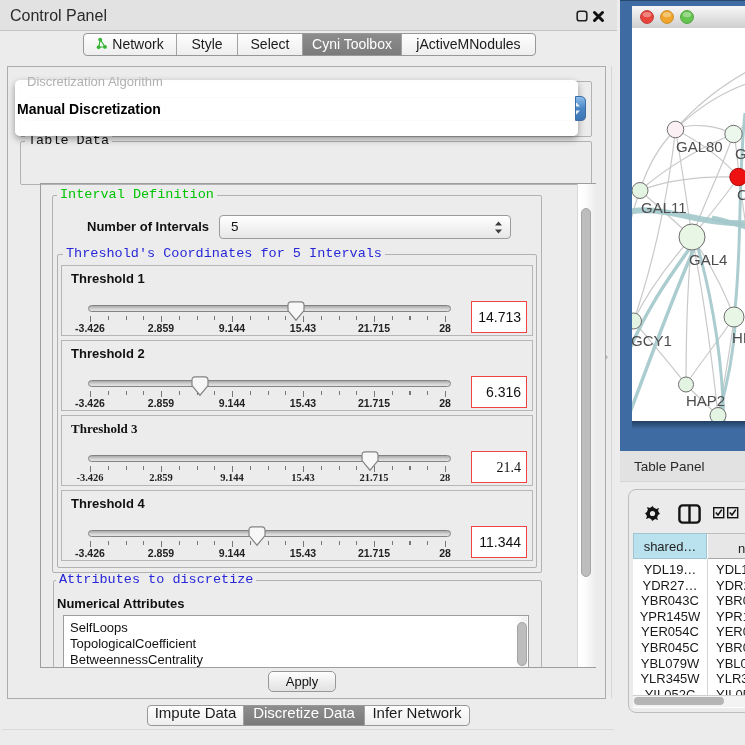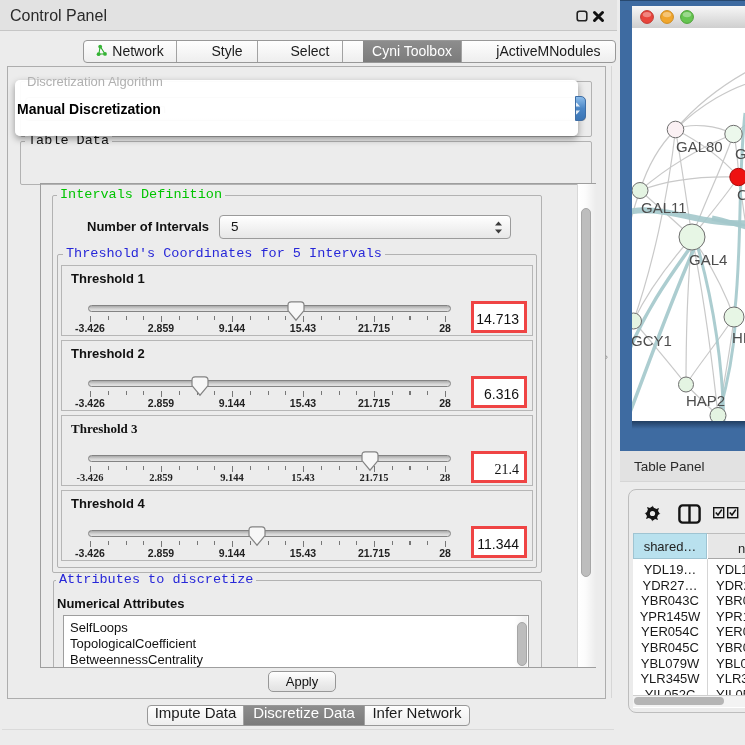--- a/index.html
+++ b/index.html
@@ -15,21 +15,21 @@
   .seg{position:absolute;display:flex;border:1px solid #989898;border-radius:4px;
     background:linear-gradient(#fefefe,#eeeeee);overflow:hidden;font-size:14px;color:#1b1b1b;}
   .seg .s{display:flex;align-items:center;justify-content:center;border-right:1px solid #a2a2a2;white-space:nowrap;padding-bottom:2px;}
   .seg .s:last-child{border-right:none;}
   .seg .sel{background:linear-gradient(#8d8d8d,#7b7b7b);color:#ffffff;}
   .thr{position:absolute;border:1px solid #b6b6b6;background:#ececec;width:470px;height:69px;}
   .thr .tt{position:absolute;left:9px;top:5px;font-weight:bold;font-size:13px;color:#111;}
   .thr .track{position:absolute;left:26px;top:39px;width:361px;height:5px;border:1px solid #838383;
     border-radius:4px;background:linear-gradient(#a9a9a9,#d6d6d6 60%,#e3e3e3);}
   .thr .vbox{position:absolute;left:409px;top:35px;width:56px;height:32px;background:#ffffff;
-    border:3px solid #ef4444;font-size:14px;color:#111;text-align:right;line-height:31px;padding-right:5px;box-sizing:border-box;}
+    border:1px solid #ef4444;font-size:14px;color:#111;text-align:right;line-height:31px;padding-right:5px;box-sizing:border-box;}
   .thr .ticks1{position:absolute;left:28px;top:50px;width:357px;height:4px;
     background:repeating-linear-gradient(to right,#777 0 1px,transparent 1px 17.75px);}
   .thr .ticks2{position:absolute;left:28px;top:50px;width:357px;height:6px;
     background:repeating-linear-gradient(to right,#777 0 1px,transparent 1px 71px);}
   .thr .tl{position:absolute;top:56px;width:60px;text-align:center;font-size:10.5px;font-weight:bold;color:#222;}
   .thumb{position:absolute;width:18px;height:21px;}
   .liteblue{color:#2727d8;}
   .litegreen{color:#00c400;}
 </style>
 </head>
@@ -42,21 +42,21 @@
   <div class="abs" style="left:10px;top:0;height:30px;line-height:31px;font-size:16px;color:#2a2a2a;">Control Panel</div>
   <svg class="abs" style="left:576px;top:10px;" width="12" height="12" viewBox="0 0 12 12">
     <rect x="1.2" y="1.2" width="9.6" height="9.6" rx="2.4" fill="none" stroke="#222" stroke-width="1.6"></rect>
   </svg>
   <svg class="abs" style="left:592px;top:10px;" width="13" height="13" viewBox="0 0 13 13">
     <path d="M2.5,2.5 L10.5,10.5 M10.5,2.5 L2.5,10.5" stroke="#111" stroke-width="3" stroke-linecap="round"></path>
   </svg>
 
   <div class="abs" style="left:7px;top:66px;width:597px;height:631px;border:1px solid #adadad;"></div>
 
-  <div class="seg" style="left:83px;top:40px;height:21px;gap:20px;">
+  <div class="seg" style="left:83px;top:33px;height:21px;">
     <div class="s" style="width:92px;"><svg width="12" height="13" viewBox="0 0 12 13" style="margin-right:4px;">
       <path d="M4,3.2 L3,9.5 M4.8,3.4 L8.6,9.3 M3.2,10 L8,10" stroke="#2fae2f" stroke-width="1.1" fill="none"></path>
       <circle cx="4.2" cy="2.6" r="1.9" fill="#35b335"></circle>
           <circle cx="2.6" cy="10.2" r="1.9" fill="#35b335"></circle>
           <circle cx="9.0" cy="9.9" r="1.9" fill="#35b335"></circle>
     </svg>Network</div>
     <div class="s" style="width:60px;">Style</div>
     <div class="s" style="width:64px;">Select</div>
     <div class="s sel" style="width:98px;">Cyni Toolbox</div>
     <div class="s" style="width:133px;">jActiveMNodules</div>
@@ -72,21 +72,21 @@
   <div class="gtitle" style="left:25px;top:134px;color:#111;">Table Data</div>
 
   <div class="abs" style="left:40px;top:183px;width:556px;height:485px;border:1px solid #9e9e9e;box-sizing:border-box;"></div>
 
   <div class="abs" style="left:577px;top:184px;width:18px;height:483px;background:linear-gradient(to right,#ffffff,#fcfcfc 40%,#ececec);border-left:1px solid #d8d8d8;"></div>
   <div class="abs" style="left:581px;top:208px;width:10px;height:369px;background:#bdbdbd;border:1px solid #a6a6a6;border-radius:6px;box-sizing:border-box;"></div>
 
   <div class="abs" style="left:41px;top:184px;width:535px;height:483px;overflow:hidden;" id="vp">
 
     <div class="grp" style="left:11px;top:11px;width:488px;height:376px;"></div>
-    <div class="gtitle litegreen" style="left:16px;top:4px;">Intervals Definition</div>
+    <div class="gtitle litegreen" style="left:16px;top:4px;">Interval Definition</div>
     <div class="abs" style="left:46px;top:35px;font-size:13px;font-weight:bold;color:#111;">Number of Intervals</div>
     <div class="combo" style="left:178px;top:31px;width:290px;height:22px;">
       <div class="ctext">5</div>
       <svg width="9" height="15" viewBox="0 0 9 15" style="position:absolute;right:7px;top:4px;">
         <path d="M1,5.5 L4.5,1.5 L8,5.5 Z M1,9.5 L4.5,13.5 L8,9.5 Z" fill="#3c3c3c"></path>
       </svg>
     </div>
 
     <div class="grp" style="left:16px;top:70px;width:478px;height:312px;"></div>
     <div class="gtitle liteblue" style="left:22px;top:63px;">Threshold's Coordinates for 5 Intervals</div>

